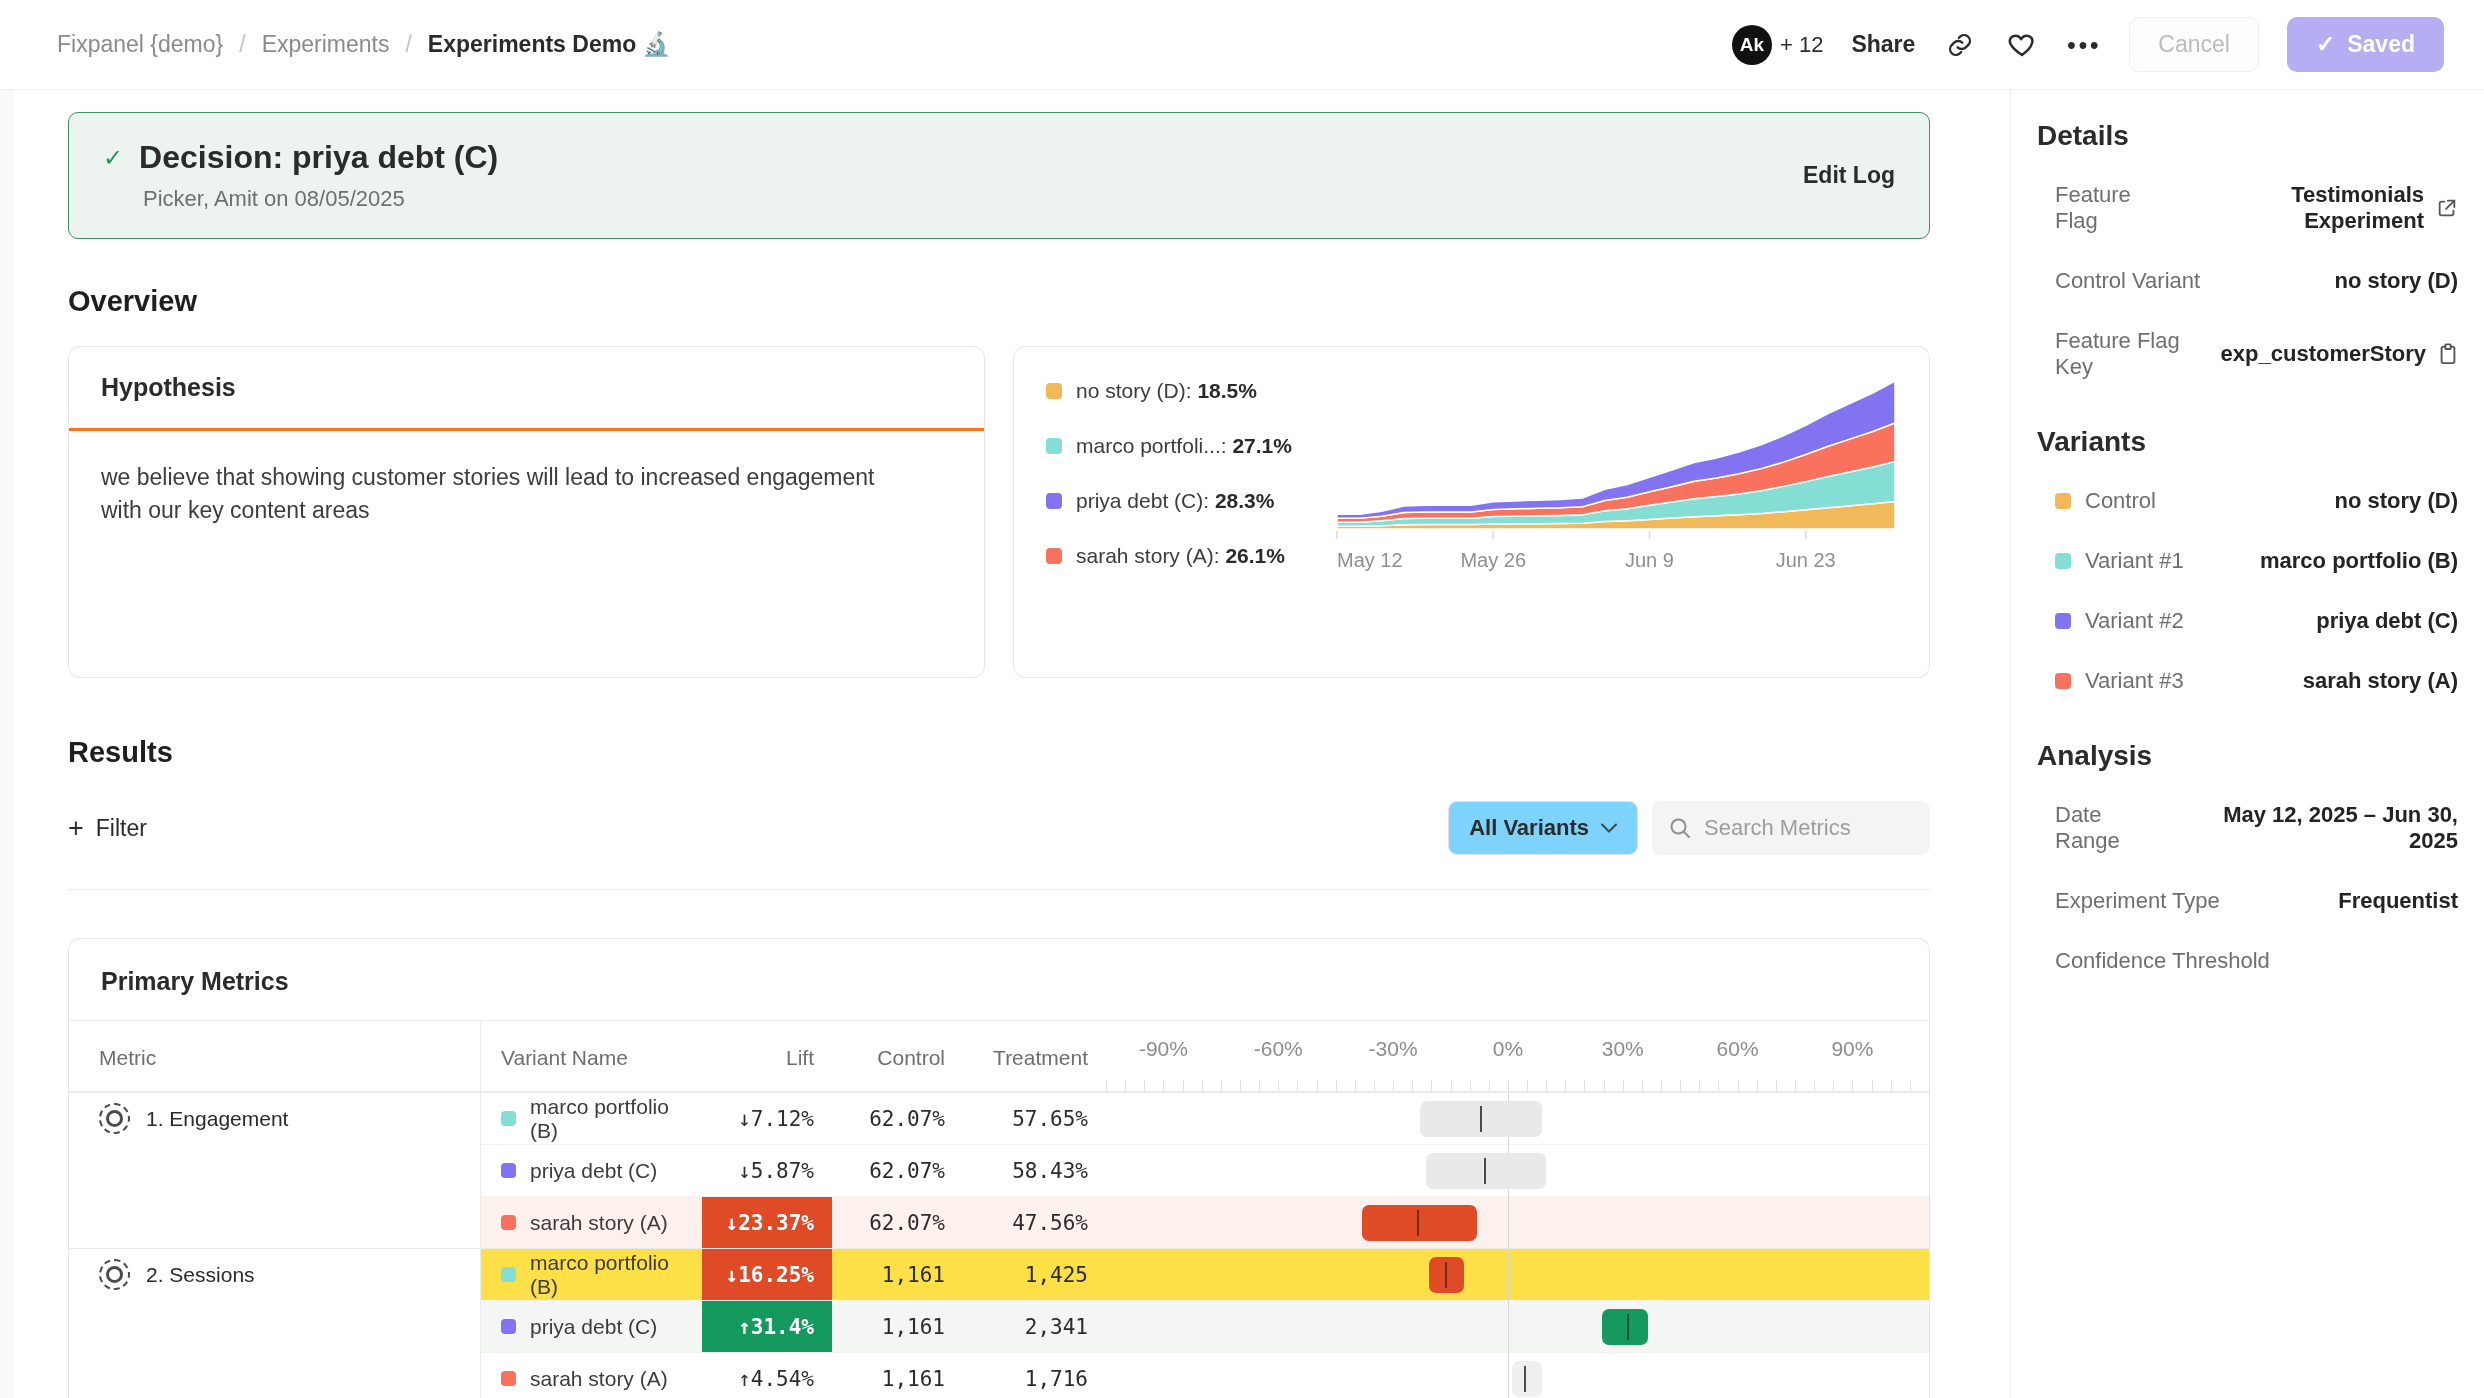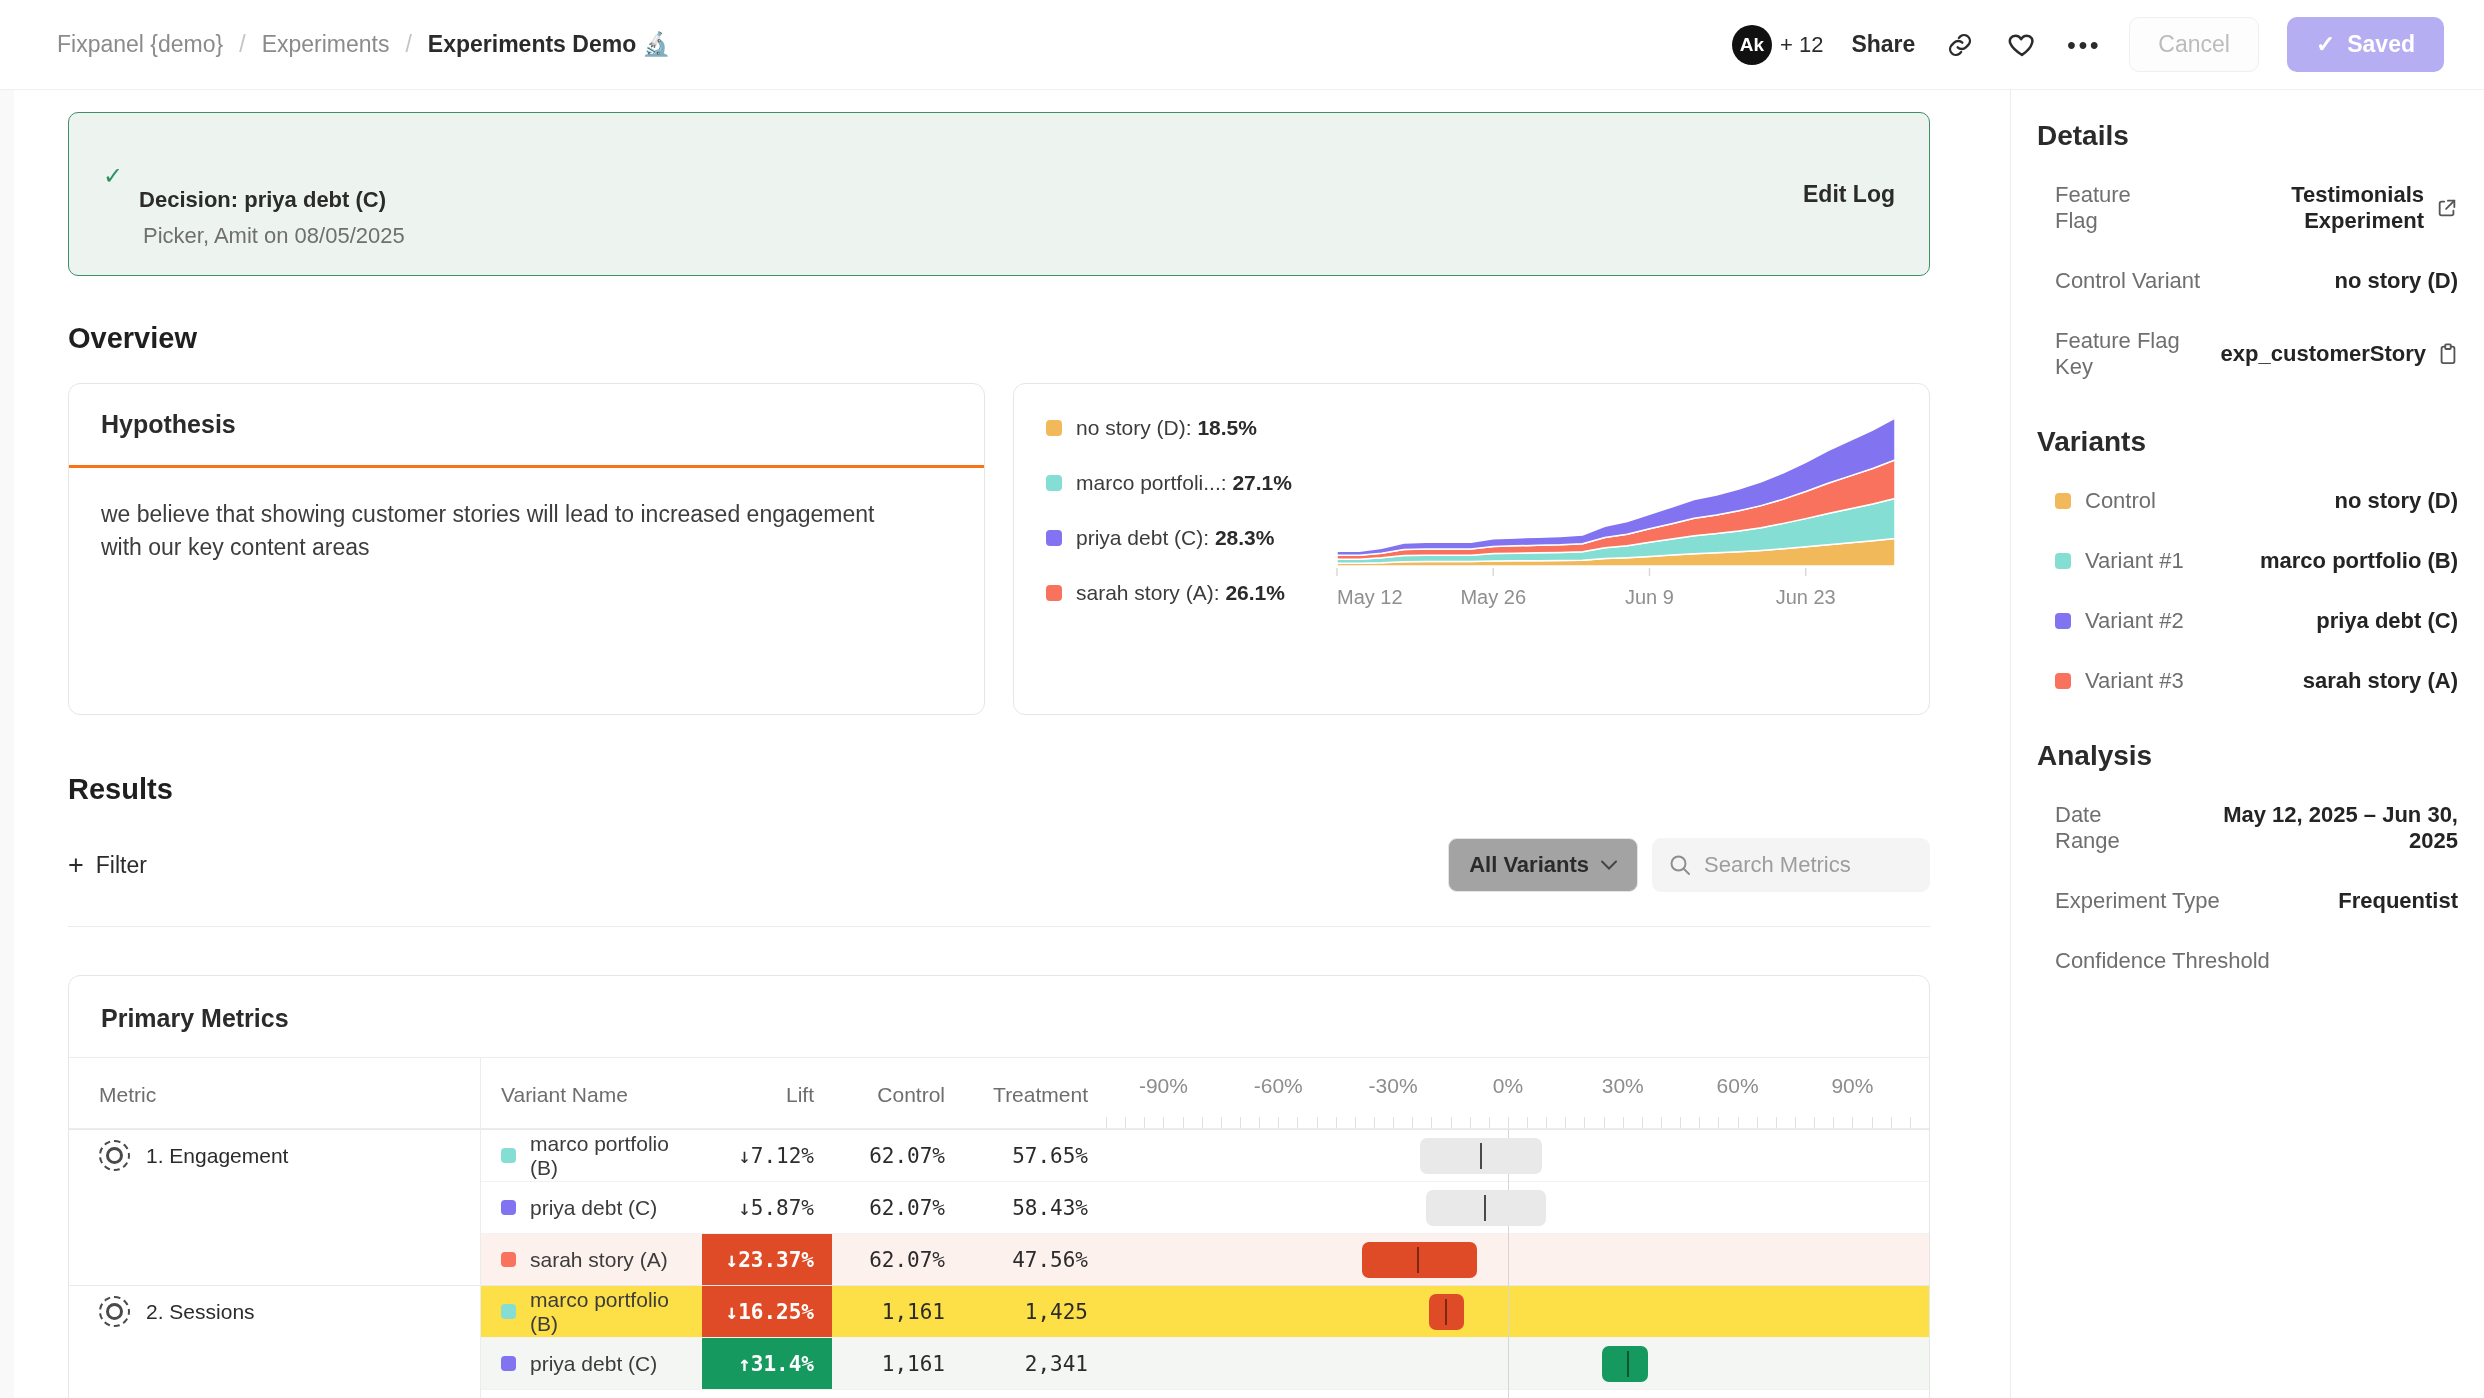--- a/index.html
+++ b/index.html
@@ -28,21 +28,21 @@
   
   .layout { display:flex; height:1308px; }
   .main { width:2010px; padding:22px 80px 0 68px; position:relative; }
   .edge-strip { position:absolute; left:0; top:0; bottom:0; width:14px; background:#f9f9f9; }
   .sidebar { width:474px; border-left:1px solid #ececec; padding:30px 26px 0 26px; }
 
   
   .banner { background:#edf4f0; border:1px solid #3e8e68; border-radius:10px;
     padding:26px 34px; display:flex; align-items:center; justify-content:space-between; }
   .banner-check { color:#2f9063; font-size:24px; margin-right:16px; }
-  .banner-title { font-size:22px; font-weight:700;margin-top:48px; }
+  .banner-title { font-size:32px; font-weight:700; }
   .banner-sub { font-size:22px; color:#6f6f6f; margin-top:10px; margin-left:40px; }
   .banner-action { font-size:23px; font-weight:700; color:#2b2b2b; cursor:pointer; }
 
   .section-heading { font-size:29px; font-weight:700; color:#1f1f1f; }
   .overview-heading { margin-top:46px; }
   .results-heading { margin-top:58px; }
 
   
   .cards-row { display:flex; gap:28px; margin-top:28px; }
   .card { border:1px solid #e6e6e6; border-radius:12px; background:#fff; }
@@ -56,21 +56,21 @@
   .swatch { width:16px; height:16px; border-radius:4px; flex:0 0 auto; }
   .legend-value { font-weight:700; color:#2b2b2b; }
   .health-chart-wrap { flex:1; display:flex; align-items:flex-end; }
 
   
   .filter-row { display:flex; align-items:center; justify-content:space-between; margin-top:32px; }
   .filter-btn { display:flex; align-items:center; gap:12px; font-size:23px; color:#2b2b2b; cursor:pointer; }
   .plus-glyph { font-size:27px; font-weight:400; line-height:1; }
   .filter-right { display:flex; align-items:center; gap:14px; }
   .variants-dropdown { display:flex; align-items:center; gap:12px; border:1px solid #e4e4e4; border-radius:9px;
-    background:#a3a3a3; padding:13px 20px; font-size:22px; font-weight:700; }
+    background:#7dd3fc; padding:13px 20px; font-size:22px; font-weight:700; }
   .chev { font-size:15px; color:#555; }
   .search-box { display:flex; align-items:center; gap:12px; background:#f4f4f4; border-radius:9px;
     width:278px; height:54px; padding:0 16px; }
   .search-box input { border:none; outline:none; background:transparent; font-size:22px; width:200px;
     font-family:"Liberation Sans",sans-serif; color:#444; }
   .search-box input::placeholder { color:#9d9d9d; }
   .main-divider { border-bottom:1px solid #ececec; margin-top:34px; }
 
   
   .pm-card { margin-top:48px; border:1px solid #e6e6e6; border-radius:12px; overflow:hidden; }

